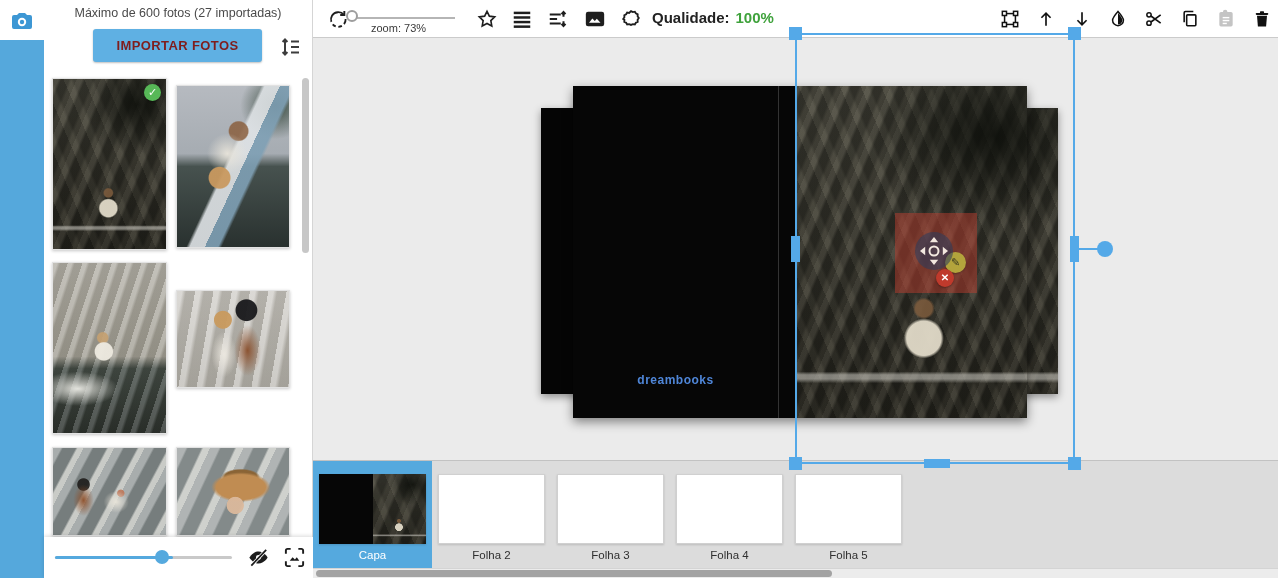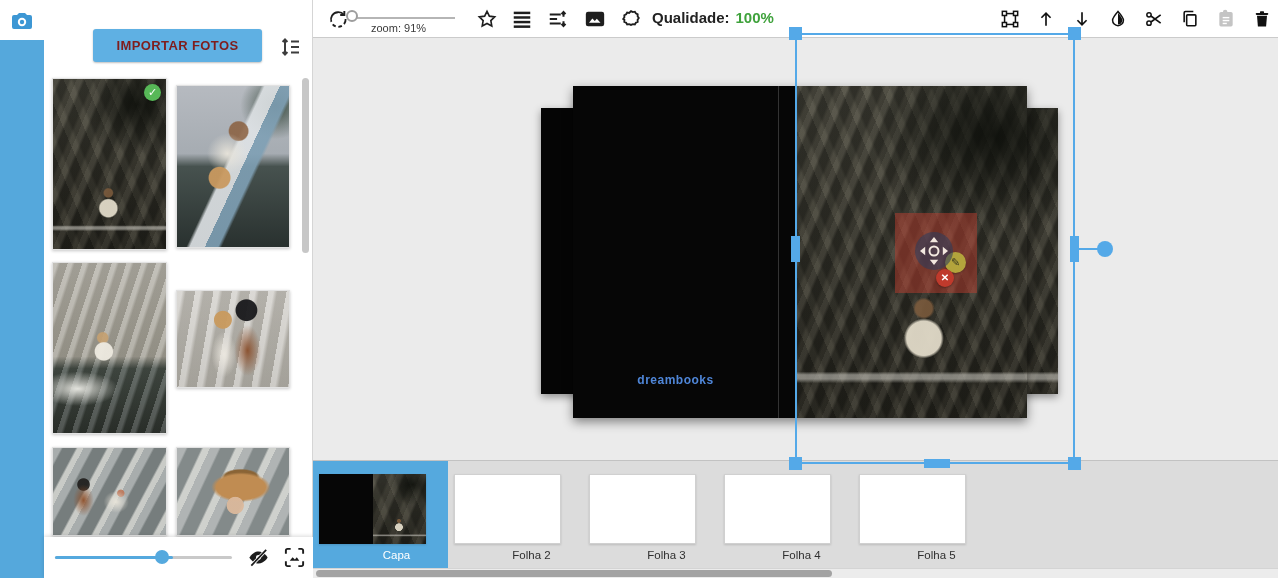--- a/index.html
+++ b/index.html
@@ -127,21 +127,21 @@
   .hd-ml{left:-6px;top:201px;width:9px;height:26px;}
   .hd-mr{right:-6px;top:201px;width:9px;height:26px;}
   .hd-mb{left:127px;bottom:-6px;width:26px;height:9px;}
   .rot-line{position:absolute;left:278px;top:213px;width:24px;height:2px;background:#54a9e8;}
   .rot-knob{position:absolute;left:300px;top:206px;width:16px;height:16px;border-radius:50%;
             background:#54a9e8;pointer-events:auto;cursor:pointer;}
 
   
   .filmstrip{position:absolute;left:313px;top:460px;width:965px;height:108px;background:#dcdcdc;
              border-top:1px solid #c2c2c2;box-sizing:border-box;display:flex;}
-  .page-item{width:119px;height:108px;position:relative;flex:none;cursor:pointer;padding-left:16px;}
+  .page-item{width:119px;height:108px;position:relative;flex:none;cursor:pointer;}
   .page-item.selected{background:#55a9de;}
   .page-thumb{position:absolute;left:6px;top:13px;width:107px;height:70px;background:#fff;
               border:1px solid #d0d0d0;box-sizing:border-box;box-shadow:0 1px 2px rgba(0,0,0,.15);}
   .page-item.selected .page-thumb{border:none;}
   .cover-mini-black{position:absolute;left:0;top:0;width:50%;height:100%;background:#060606;}
   .cover-mini-photo{position:absolute;left:50%;top:0;width:50%;height:100%;}
   .page-label{position:absolute;bottom:8px;width:100%;text-align:center;font-size:11.5px;color:#2f2f2f;}
   .page-item.selected .page-label{color:#fff;}
   .strip-scroll{position:absolute;left:313px;top:568px;width:965px;height:10px;background:#ececec;
                 border-top:1px solid #d4d4d4;box-sizing:border-box;}
@@ -183,20 +183,21 @@
     <span>
       <svg width="22" height="22" viewBox="0 0 24 24" fill="none" stroke="#fff" stroke-width="2.3">
           <path d="M3 6.5h18M3 12h18M3 17.5h18"></path>
           <path d="M15 4.2v4.6M8 9.7v4.6M17 15.2v4.6"></path>
         </svg>
     </span>
   </div>
 </div>
 
 <div class="panel">
+  <div class="panel-header">Máximo de 600 fotos (27 importadas)</div>
   <button class="import-btn">IMPORTAR FOTOS</button>
   <div class="sort-btn">
     <svg width="24" height="24" viewBox="0 0 24 24" fill="none" stroke="currentColor" stroke-width="2">
         <path d="M7 4.5v15M4.6 7L7 4.4 9.4 7M4.6 17L7 19.6 9.4 17"></path>
         <path d="M13 6.5h8M13 12h8M13 17.5h8"></path>
       </svg>
   </div>
 
   <div class="thumb rock" style="left:8px;top:78px;width:115px;height:172px;">
     <div class="check-badge">✓</div>
@@ -233,21 +234,21 @@
 
 <div class="toolbar">
   <div class="tb-icon" style="left:14px;">
     <svg width="22" height="22" viewBox="0 0 24 24" fill="none" stroke="currentColor" stroke-width="2">
         <path d="M18.5 7.5A8 8 0 1 0 20.3 12" stroke-dasharray="22 3 4 3 4 3"></path>
         <path d="M18.9 3.2v4.5h-4.5" stroke-width="2.1"></path>
       </svg>
   </div>
   <div class="zoom-track"></div>
   <div class="zoom-handle"></div>
-  <div class="zoom-label">zoom: 91%</div>
+  <div class="zoom-label">zoom: 73%</div>
   <div class="tb-icon" style="left:163px;">
     <svg width="22" height="22" viewBox="0 0 24 24" fill="none" stroke="currentColor" stroke-width="1.8">
         <path d="M12 3.6l2.6 5.3 5.8.8-4.2 4.1 1 5.8-5.2-2.7-5.2 2.7 1-5.8L3.6 9.7l5.8-.8z"></path>
       </svg>
   </div>
   <div class="tb-icon" style="left:198px;">
     <svg width="22" height="22" viewBox="0 0 24 24" fill="currentColor">
         <rect x="3" y="4" width="18" height="2.7"></rect>
         <rect x="3" y="9" width="18" height="2.7"></rect>
         <rect x="3" y="14" width="18" height="2.7"></rect>

